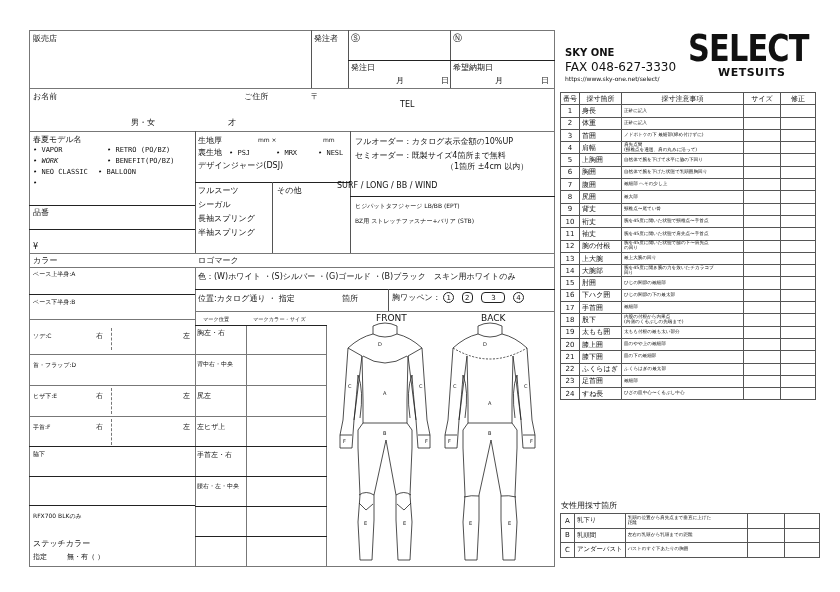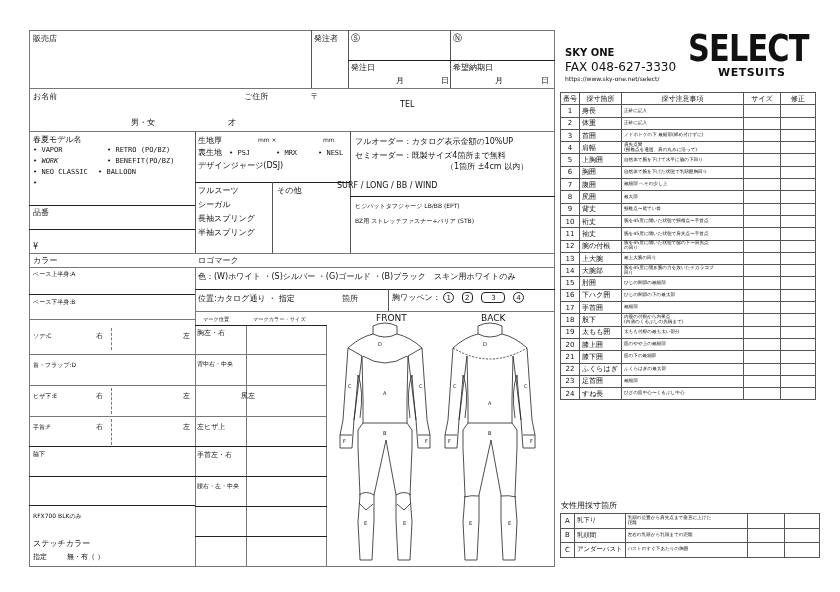--- a/index.html
+++ b/index.html
@@ -187,21 +187,21 @@
 <div class="vlg" style="left:246px;top:325px;height:242px;"></div>
 <div class="vlg" style="left:326px;top:325px;height:242px;"></div>
 <div class="hl" style="left:195px;top:325px;width:132px;"></div>
 
 <div class="t s7" style="left:197px;top:329px;">胸左・右</div>
 <div class="abs" style="left:248px;top:326px;width:77px;height:28px;"></div>
 <div class="hlg" style="left:195px;top:354px;width:132px;"></div>
 <div class="t s6" style="left:197px;top:361px;">背中右・中央</div>
 <div class="abs" style="left:248px;top:355px;width:77px;height:29px;"></div>
 <div class="hlg" style="left:195px;top:385px;width:132px;"></div>
-<div class="t s7" style="left:197px;top:392px;padding-left:44px;">尻左</div>
+<div class="t s7" style="left:197px;top:392px;">尻左</div>
 <div class="abs" style="left:248px;top:386px;width:77px;height:29px;"></div>
 <div class="hlg" style="left:195px;top:416px;width:132px;"></div>
 <div class="t s7" style="left:197px;top:423px;">左ヒザ上</div>
 <div class="abs" style="left:248px;top:417px;width:77px;height:28px;"></div>
 <div class="hl" style="left:195px;top:446px;width:132px;"></div>
 <div class="t s7" style="left:197px;top:451px;">手首左・右</div>
 <div class="abs" style="left:248px;top:447px;width:77px;height:28px;"></div>
 <div class="hl" style="left:195px;top:476px;width:132px;"></div>
 <div class="t s6" style="left:197px;top:483px;">腰右・左・中央</div>
 <div class="abs" style="left:248px;top:477px;width:77px;height:28px;"></div>

